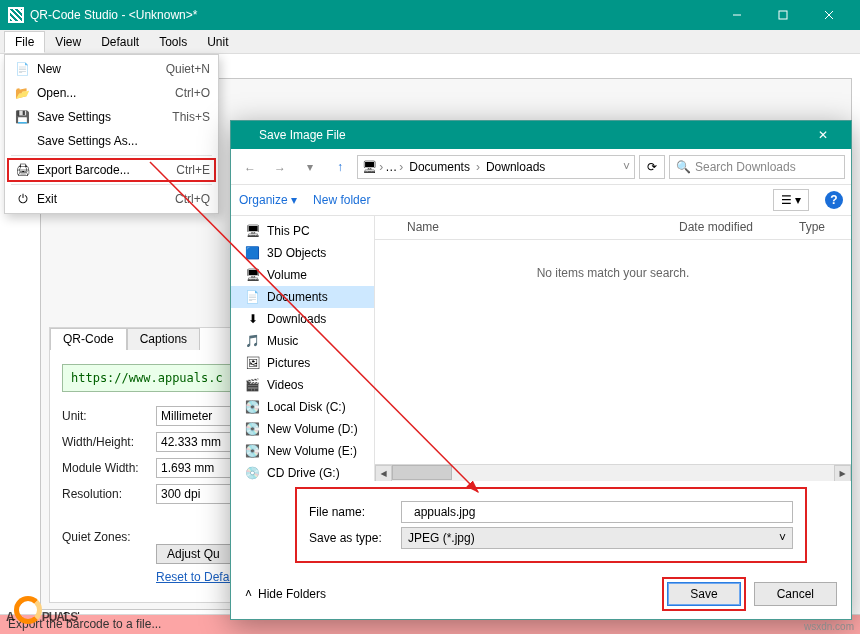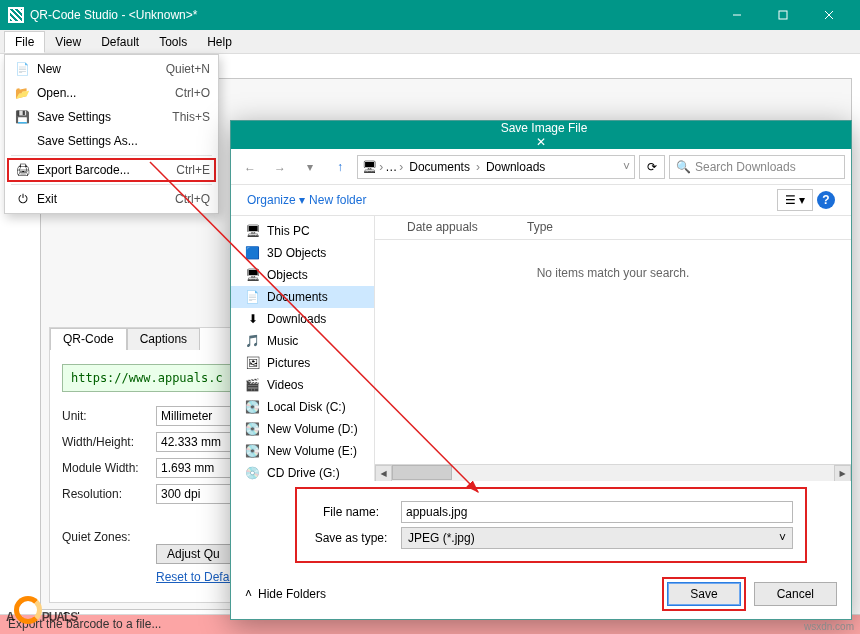--- a/index.html
+++ b/index.html
@@ -41,34 +41,34 @@
 .props input[type=text] { width: 85px; border: 1px solid #b8b8b8; padding: 2px 4px; }
 .spin { width: 14px; display: flex; flex-direction: column; }
 .spin div { height: 8px; border: 1px solid #999; background: #eee; font-size: 6px; text-align: center; line-height: 6px; }
 .btnlike { border: 1px solid #adadad; background: #e9e9e9; padding: 2px 10px; margin-top: 34px; }
 .linklike { color: #1a5fbf; text-decoration: underline; }
 
 .statusbar { position: absolute; left: 0; bottom: 0; right: 0; height: 20px; background: #fca5a5; border-top: 1px solid #d9d9d9; padding: 2px 8px; color: #333; }
 
 
 .dialog { position: absolute; left: 230px; top: 120px; width: 622px; height: 500px; background: #fff; border: 1px solid #4a9c94; box-shadow: 0 6px 28px rgba(0,0,0,.35); z-index: 30; display: flex; flex-direction: column; }
-.dlg-title { background: #009688; color: #fff; height: 28px; display: flex; align-items: center; padding: 0 8px; flex-direction: column; }
+.dlg-title { background: #009688; color: #fff; height: 28px; display: flex; align-items: center; padding: 0 8px; }
 .dlg-title .t { flex: 1; }
 .dlg-title .x { width: 40px; text-align: center; }
 
 .dlg-nav { display: flex; align-items: center; height: 36px; border-bottom: 1px solid #e3e3e3; padding: 0 6px; gap: 4px; }
 .navbtn { width: 26px; height: 26px; display: flex; align-items: center; justify-content: center; color: #888; }
 .navbtn.enabled { color: #1a6ed8; }
 .crumbs { flex: 1; display: flex; align-items: center; height: 24px; border: 1px solid #c8c8c8; padding: 0 4px; gap: 2px; }
 .crumbs .seg { padding: 2px 4px; }
 .crumbs .sep { color: #888; }
 .refresh { width: 26px; height: 24px; border: 1px solid #c8c8c8; display: flex; align-items: center; justify-content: center; }
 .search { width: 176px; height: 24px; border: 1px solid #c8c8c8; padding: 2px 6px; color: #888; display: flex; align-items: center; gap: 4px; }
 
-.dlg-tool { display: flex; align-items: center; height: 30px; padding: 0 16px; gap: 4px; }
+.dlg-tool { display: flex; align-items: center; height: 30px; padding: 0 8px; gap: 16px; }
 .dlg-tool .org { color: #1a6ed8; }
 .dlg-tool .spacer { flex: 1; }
 .dlg-tool .view { width: 36px; height: 22px; border: 1px solid #c8c8c8; display: flex; align-items: center; justify-content: center; }
 .dlg-tool .help { width: 18px; height: 18px; border-radius: 50%; background: #1a6ed8; color: #fff; display: flex; align-items: center; justify-content: center; font-weight: bold; }
 
 .dlg-body { flex: 1; display: flex; border-top: 1px solid #e3e3e3; overflow: hidden; }
 .tree { width: 144px; border-right: 1px solid #e3e3e3; overflow: auto; padding: 4px 0; }
 .tree .node { display: flex; align-items: center; gap: 6px; height: 22px; padding: 0 6px 0 14px; white-space: nowrap; }
 .tree .node.sel { background: #cde8ff; }
 .tree .icon { width: 16px; height: 16px; display: flex; align-items: center; justify-content: center; }
@@ -76,22 +76,22 @@
 .colhead { display: flex; height: 24px; border-bottom: 1px solid #e3e3e3; color: #555; }
 .colhead > div { padding: 4px 8px; }
 .empty { flex: 1; display: flex; align-items: flex-start; justify-content: center; padding-top: 26px; color: #666; }
 .hscroll { height: 17px; background: #f0f0f0; border-top: 1px solid #d8d8d8; display: flex; align-items: center; }
 .hscroll .arrow { width: 17px; height: 17px; background: #e6e6e6; border: 1px solid #ccc; display: flex; align-items: center; justify-content: center; font-size: 8px; color: #555; }
 .hscroll .track { flex: 1; position: relative; height: 17px; }
 .hscroll .thumb { position: absolute; left: 0; top: 0; height: 15px; width: 60px; background: #cfcfcf; border: 1px solid #b6b6b6; }
 
 .fn-block { padding: 10px 14px; outline: 2px solid #e02020; outline-offset: -2px; margin: 6px 44px 6px 64px; }
 .fn-row { display: flex; align-items: center; gap: 8px; margin: 4px 0; }
-.fn-row label { width: 84px; text-align: center; }
-.fn-row .field { flex: 1; border: 1px solid #b8b8b8; padding: 3px 4px; background: #fff; }
+.fn-row label { width: 84px; text-align: left; }
+.fn-row .field { flex: 1; border: 1px solid #b8b8b8; padding: 3px 12px; background: #fff; }
 .fn-row .combo { flex: 1; border: 1px solid #b8b8b8; padding: 3px 6px; background: #eaeaea; display: flex; align-items: center; }
 .fn-row .combo span:first-child { flex: 1; }
 
 .dlg-foot { display: flex; align-items: center; padding: 10px 14px; gap: 10px; }
 .dlg-foot .hf { display: flex; align-items: center; gap: 6px; flex: 1; }
 .btn { border: 1px solid #adadad; background: #e9e9e9; padding: 4px 22px; }
 .btn.primary { border: 1px solid #2a7de1; box-shadow: inset 0 0 0 1px #6fa8ef; }
 .savewrap { outline: 2px solid #e02020; padding: 3px; }
 
 .annot-line { position: absolute; z-index: 40; }
@@ -122,21 +122,21 @@
         <line x1="9" y1="1" x2="1" y2="9"></line>
       </svg>
     </div>
 </div>
 
 <div class="menubar">
   <div class="item open">File</div>
   <div class="item">View</div>
   <div class="item">Default</div>
   <div class="item">Tools</div>
-  <div class="item">Help</div>
+  <div class="item">Unit</div>
 </div>
 
 <div class="filemenu">
   <div class="row">
     <span class="ic">📄</span>
     <span class="lbl">New</span>
     <span class="sc">Quiet+N</span>
   </div>
   <div class="row">
     <span class="ic">📂</span>
@@ -277,21 +277,21 @@
         <div class="node">
           <span class="icon">🖥</span>
           <span>This PC</span>
         </div>
         <div class="node">
           <span class="icon">🟦</span>
           <span>3D Objects</span>
         </div>
         <div class="node">
           <span class="icon">🖥</span>
-          <span>Objects</span>
+          <span>Volume</span>
         </div>
         <div class="node sel">
           <span class="icon">📄</span>
           <span>Documents</span>
         </div>
         <div class="node">
           <span class="icon">⬇</span>
           <span>Downloads</span>
         </div>
         <div class="node">
@@ -319,21 +319,22 @@
           <span>New Volume (E:)</span>
         </div>
         <div class="node">
           <span class="icon">💿</span>
           <span>CD Drive (G:)</span>
         </div>
       </div>
     <div class="listarea">
       <div class="colhead">
         <div style="width:24px"></div>
-        <div style="width:120px">Date appuals</div>
+        <div style="flex:1">Name</div>
+        <div style="width:120px">Date modified</div>
         <div style="width:60px">Type</div>
       </div>
       <div class="empty">No items match your search.</div>
       <div class="hscroll">
         <div class="arrow">◀</div>
         <div class="track">
             <div class="thumb"></div>
           </div>
         <div class="arrow">▶</div>
       </div>

